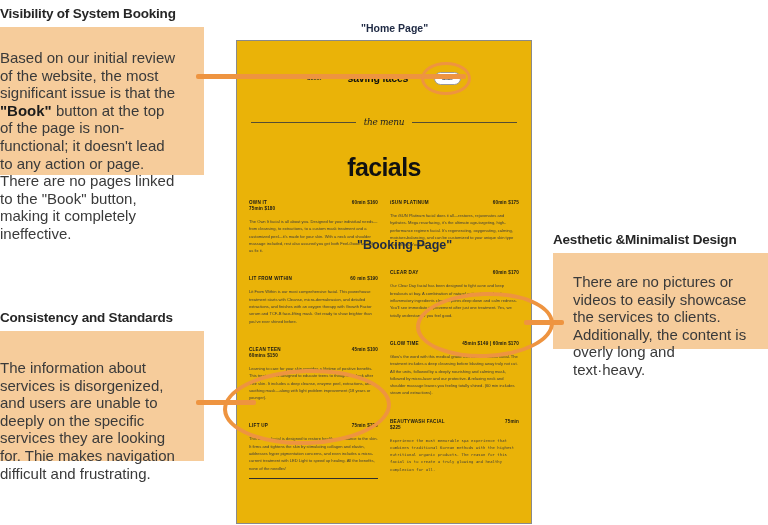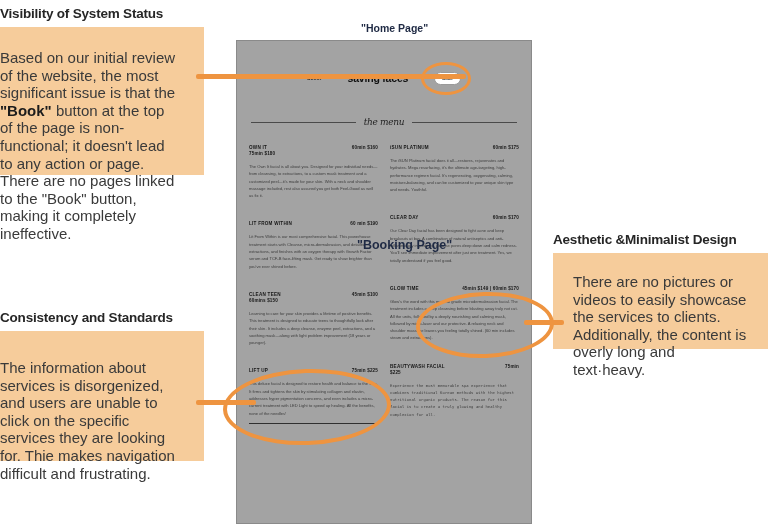--- a/index.html
+++ b/index.html
@@ -72,21 +72,21 @@
     white-space:nowrap;
   }
   #label-home{left:361px;top:22px;font-size:10.5px;}
   #label-booking{left:357px;top:238px;font-size:12.5px;}
 
   
   #site-frame{
     position:absolute;
     left:236px;top:40px;
     width:296px;height:484px;
-    background:#a3a3a3;
+    background:#eab308;
     border:1px solid #8a8a8a;
     box-sizing:border-box;
     overflow:hidden;
   }
 
   
   .site-header{
     position:relative;
     height:30px;
     display:flex;
@@ -169,30 +169,30 @@
     font-size:3.8px;line-height:7.2px;letter-spacing:0.1px;
   }
   .divider{height:1px;background:#2f2f2f;margin-top:6px;}
 </style>
 </head>
 <body>
 
 <div class="stage">
 
   <div class="callout" id="callout-visibility">
-    <div class="callout-title">Visibility of System Status</div>
+    <div class="callout-title">Visibility of System Booking</div>
     <div class="callout-box">
       <div class="callout-text"><span>Based on our initial review of the website, the most significant issue is that the </span><b>"Book"</b><span> button at the top of the page is non-functional; it doesn't lead to any action or page. There are no pages linked to the "Book" button, making it completely ineffective.</span></div>
     </div>
   </div>
 
   <div class="callout" id="callout-consistency">
     <div class="callout-title">Consistency and Standards</div>
     <div class="callout-box">
-      <div class="callout-text">The information about services is disorgenized, and users are unable to click on the specific services they are looking for. Thie makes navigation difficult and frustrating.</div>
+      <div class="callout-text">The information about services is disorgenized, and users are unable to deeply on the specific services they are looking for. Thie makes navigation difficult and frustrating.</div>
     </div>
   </div>
 
   <div class="callout" id="callout-aesthetic">
     <div class="callout-title">Aesthetic &amp;Minimalist Design</div>
     <div class="callout-box">
       <div class="callout-text">There are no pictures or videos to easily showcase the services to clients. Additionally, the content is overly long and text·heavy.</div>
     </div>
   </div>
 
@@ -205,20 +205,21 @@
       <div class="brand">saving faces</div>
       <div class="book-btn">Book</div>
     </div>
 
     <div class="menu-row">
       <div class="menu-rule"></div>
       <div class="menu-script">the menu</div>
       <div class="menu-rule"></div>
     </div>
 
+    <div class="facials-title">facials</div>
 
     <div class="services">
 
       <div class="col">
 
         <div>
           <div class="svc-head">
             <div class="svc-name">OWN IT</div>
             <div class="svc-price">60min $160</div>
           </div>

